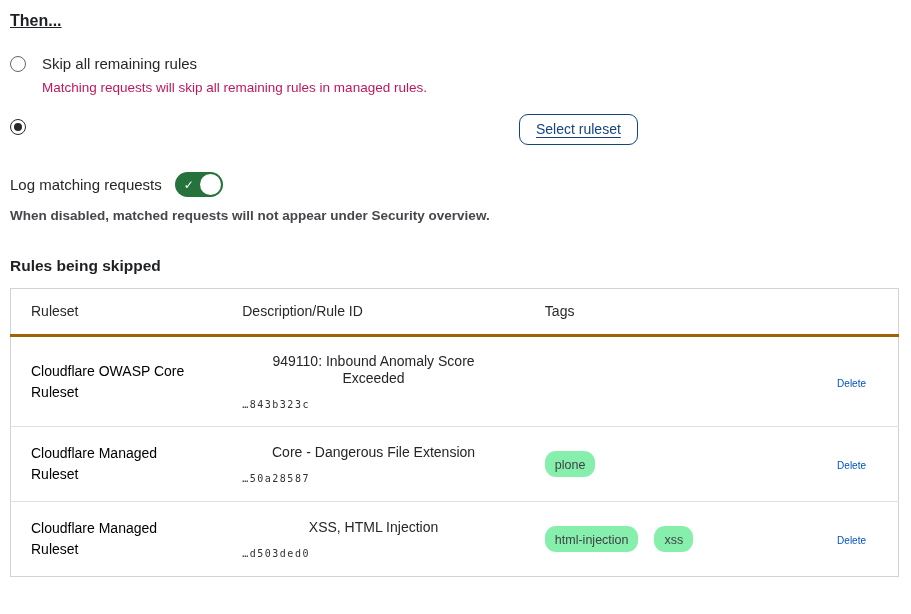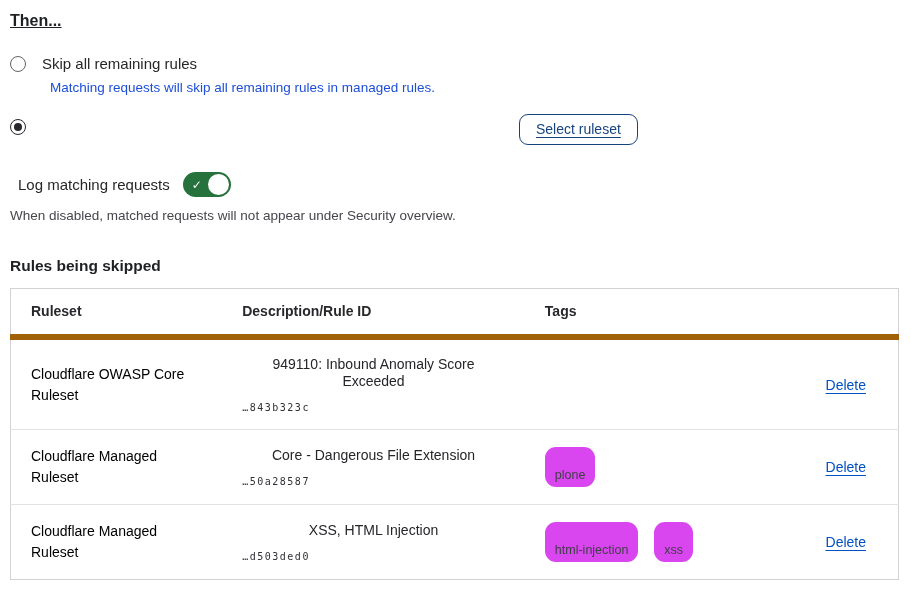--- a/index.html
+++ b/index.html
@@ -28,90 +28,90 @@
     cursor: pointer;
   }
   .radio-option.selected .radio { border-color: #27272c; }
   .radio-option.selected .radio::after {
     content: ""; width: 8px; height: 8px; border-radius: 50%;
     background: #27272c; display: block;
   }
   .option-text { margin-left: 16px; }
   .option-label { font-size: 15px; color: #27272a; line-height: 20px; }
   .option-desc {
-    font-size: 13.5px; color: #1d4ed8; margin-top: 5px; line-height: 17px; margin-left: 8px;
+    font-size: 13.5px; color: #be185d; margin-top: 5px; line-height: 17px;
   }
 
   
   .select-ruleset-btn {
     position: absolute; left: 509px; top: -3px;
     background: #ffffff;
     border: 1px solid #16437e; border-radius: 9px;
     color: #16437e; font-size: 14px;
     font-family: "Liberation Sans", sans-serif;
     padding: 6px 16px 7px 16px;
     text-decoration: underline; text-underline-offset: 3px;
     cursor: pointer;
   }
 
   
-  .toggle-row { display: flex; align-items: center; margin-top: 37px; margin-left: 8px; }
+  .toggle-row { display: flex; align-items: center; margin-top: 37px; }
   .toggle-label { font-size: 15px; color: #27272a; }
   .toggle {
     margin-left: 13px; width: 48px; height: 25px; border-radius: 13px;
     background: #26723d; position: relative; cursor: pointer;
     flex: 0 0 48px;
   }
   .toggle .check {
     position: absolute; left: 9px; top: 50%; transform: translateY(-52%);
     color: #ffffff; font-size: 12px; font-weight: 700; line-height: 1;
   }
   .toggle .knob {
     position: absolute; right: 2px; top: 2px;
     width: 21px; height: 21px; border-radius: 50%; background: #ffffff;
   }
-  .toggle-desc { font-size: 13.5px; color: #46464c; margin-top: 11px; }
+  .toggle-desc { font-size: 13.5px; color: #46464c; margin-top: 11px; font-weight: bold; }
 
   
   .rules-heading {
     margin-top: 34px; font-size: 15.5px; font-weight: 700; color: #1f2023;
   }
   table.rules-table {
     margin-top: 13px; width: 889px;
     border-collapse: collapse; border: 1px solid #d2d2d6;
   }
   .rules-table th {
-    text-align: left; font-size: 14px; font-weight: 700; color: #28282c;
-    padding: 14px 20px 15px 20px; border-bottom: 6px solid #a16207;
+    text-align: left; font-size: 14px; font-weight: 400; color: #28282c;
+    padding: 14px 20px 15px 20px; border-bottom: 3px solid #a16207;
   }
   .rules-table td {
     padding: 16px 20px; border-bottom: 1px solid #e2e2e6;
     vertical-align: middle; font-size: 14px;
   }
   .rules-table tr:last-child td { border-bottom: none; }
   .col-ruleset  { width: 212px; }
   .col-desc     { width: 303px; }
   .col-tags     { width: 236px; }
   .col-actions  { width: 138px; }
   .cell-ruleset { color: #000000; line-height: 21px; max-width: 212px; margin-left: 12px; }
   .cell-ruleset .name { display: block; max-width: 160px; }
   .rule-desc { color: #26262a; line-height: 17px; text-align: center; }
   .rule-id {
     font-family: "DejaVu Sans Mono", "Liberation Mono", monospace;
     font-size: 10px; letter-spacing: 1.5px; color: #303036;
     margin-top: 12px;
   }
   .tag-pill {
-    display: inline-block; background: #d946ef; color: #3f3f46;
-    font-size: 12.5px; line-height: 1; padding: 22px 10px 6px 10px;
+    display: inline-block; background: #86efac; color: #3f3f46;
+    font-size: 12.5px; line-height: 1; padding: 8px 10px 6px 10px;
     border-radius: 11px; margin-right: 12px;
   }
   .cell-actions { text-align: right; padding-right: 32px !important; }
   .delete-link {
-    color: #0051c3; font-size: 14px; text-decoration: underline;
+    color: #0051c3; font-size: 10px; 
     text-underline-offset: 3px; cursor: pointer; padding-left: 24px;
   }
 </style>
 </head>
 <body>
 
 <div class="page">
 
   <div class="then-heading">Then...</div>
 

